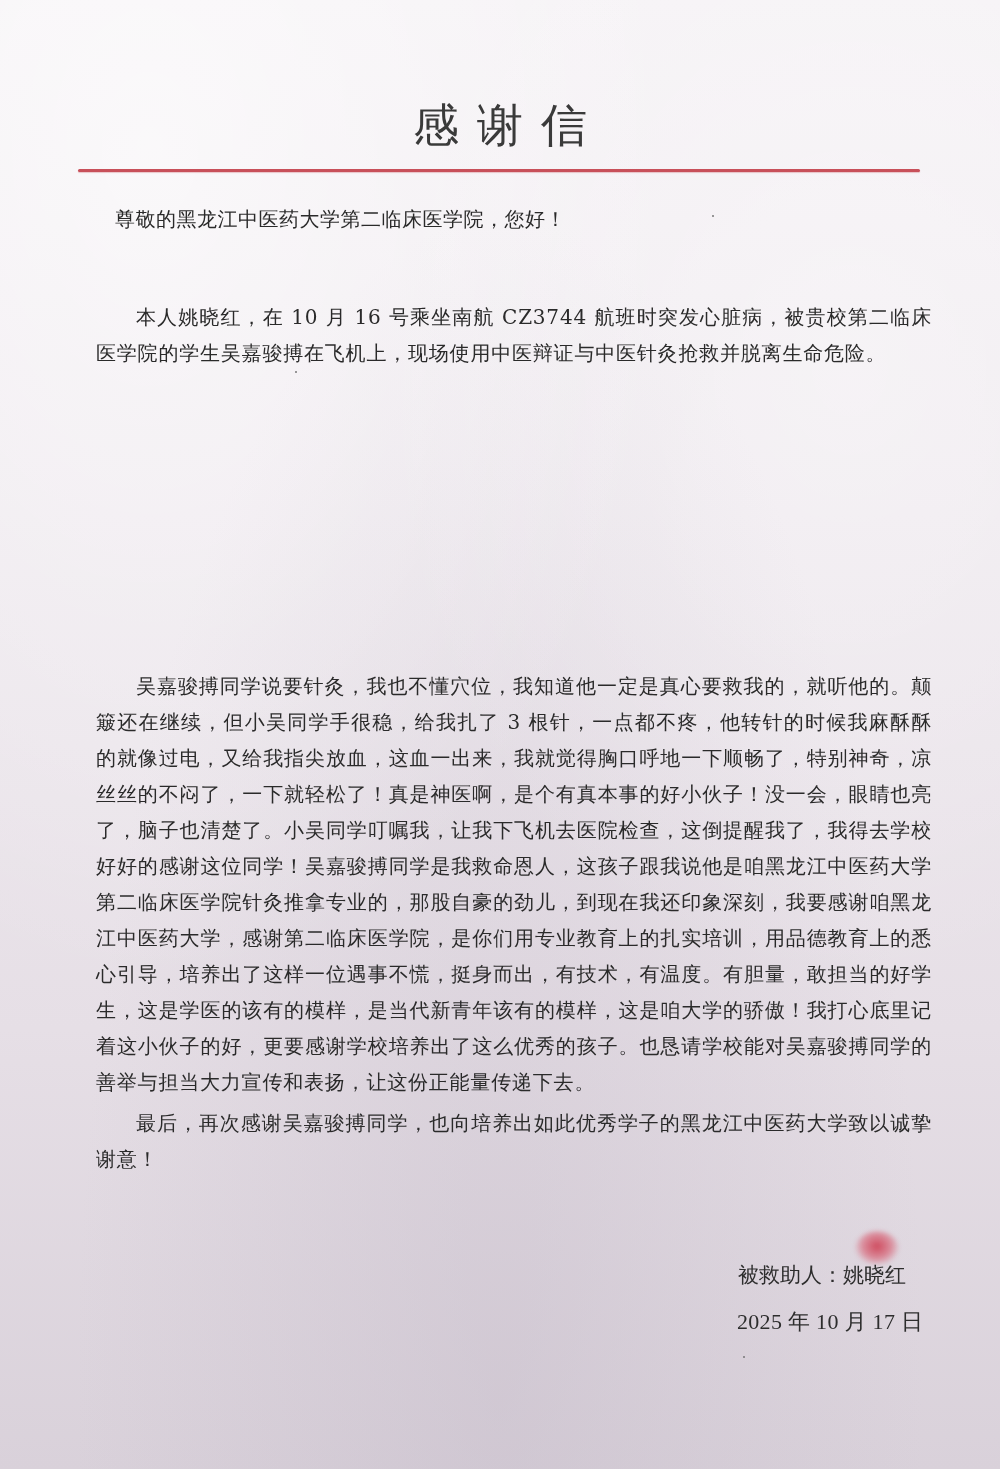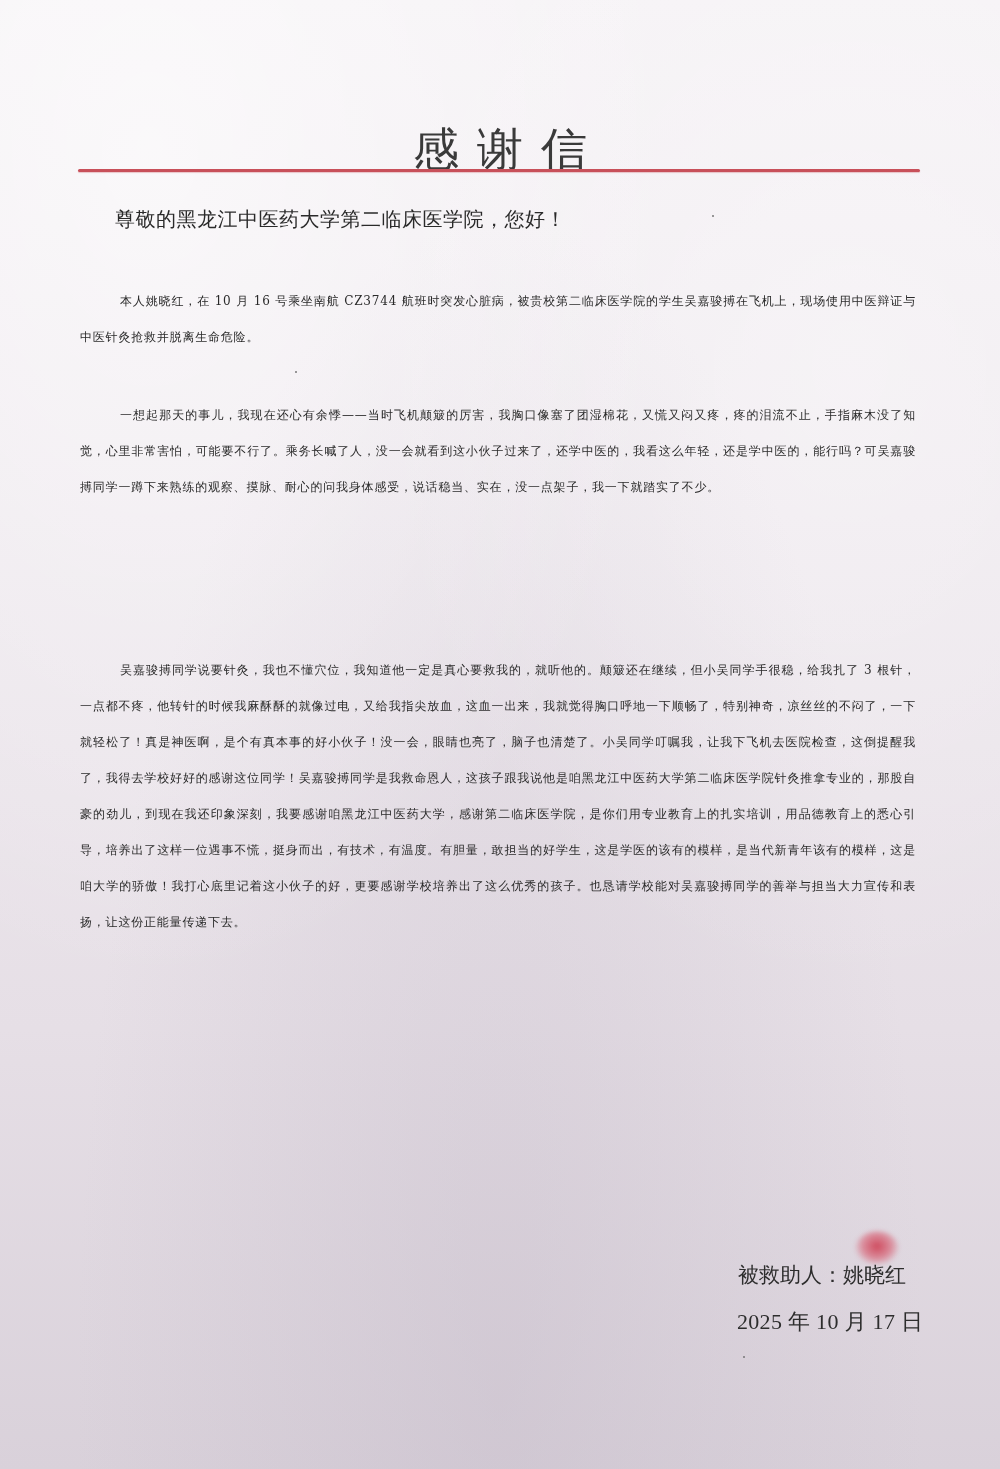--- a/index.html
+++ b/index.html
@@ -30,21 +30,20 @@
       left: 0;
       width: 1000px;
       top: 95px;
       text-align: center;
       font-family: "DejaVu Sans", "Liberation Sans", sans-serif;
       font-size: 46px;
       font-weight: 300;
       letter-spacing: 18px;
       color: #3a3a3a;
       text-indent: 18px;
-      margin-top: 24px;
     }
     .red-rule {
       position: absolute;
       left: 78px;
       top: 169px;
       width: 842px;
       height: 3px;
       background: #c8505a;
       box-shadow: 0 1px 1px rgba(200,80,90,0.3);
       border-radius: 2px;
@@ -54,26 +53,26 @@
       left: 80px;
       top: 206px;
       font-size: 20px;
       letter-spacing: 0.5px;
       margin-left: 35px;
     }
     .para {
       position: absolute;
       left: 80px;
       width: 836px;
-      font-size: 12px;
+      font-size: 20px;
       line-height: 36px;
       text-indent: 40px;
       text-align: justify;
       letter-spacing: 0.8px;
-      margin: 0;
+      margin: 16px;
     }
     .p1 { top: 283px; }
     .p2 { top: 397px; }
     .p3 { top: 652px; }
     .p4 { top: 1089px; }
     .signature {
       position: absolute;
       left: 738px;
       top: 1261px;
       font-size: 21px;
@@ -117,22 +116,22 @@
 
 <div class="page">
 
   <div class="title">感谢信</div>
 
   <div class="red-rule"></div>
 
   <div class="salutation">尊敬的黑龙江中医药大学第二临床医学院，您好！</div>
 
   <p class="para p1">本人姚晓红，在 10 月 16 号乘坐南航 CZ3744 航班时突发心脏病，被贵校第二临床医学院的学生吴嘉骏搏在飞机上，现场使用中医辩证与中医针灸抢救并脱离生命危险。</p>
-  <p class="para p2">一想起那天的事儿，我现在还心有余悸——当时飞机颠簸的厉害，我胸口像塞了团湿棉花，又慌又闷又疼，疼的泪流不止，手指麻木没了知觉，心里非常害怕，可能要不行了。乘务长喊了人，没一会就看到这小伙子过来了，还学中医的，我看这么年轻，还是学中医的，能行吗？可吴嘉骏搏同学一蹲下来熟练的观察、摸脉、耐心的问我身体感受，说话稳当、实在，没一点架子，我一下就踏实了不少。</p>
   <p class="para p3">吴嘉骏搏同学说要针灸，我也不懂穴位，我知道他一定是真心要救我的，就听他的。颠簸还在继续，但小吴同学手很稳，给我扎了 3 根针，一点都不疼，他转针的时候我麻酥酥的就像过电，又给我指尖放血，这血一出来，我就觉得胸口呼地一下顺畅了，特别神奇，凉丝丝的不闷了，一下就轻松了！真是神医啊，是个有真本事的好小伙子！没一会，眼睛也亮了，脑子也清楚了。小吴同学叮嘱我，让我下飞机去医院检查，这倒提醒我了，我得去学校好好的感谢这位同学！吴嘉骏搏同学是我救命恩人，这孩子跟我说他是咱黑龙江中医药大学第二临床医学院针灸推拿专业的，那股自豪的劲儿，到现在我还印象深刻，我要感谢咱黑龙江中医药大学，感谢第二临床医学院，是你们用专业教育上的扎实培训，用品德教育上的悉心引导，培养出了这样一位遇事不慌，挺身而出，有技术，有温度。有胆量，敢担当的好学生，这是学医的该有的模样，是当代新青年该有的模样，这是咱大学的骄傲！我打心底里记着这小伙子的好，更要感谢学校培养出了这么优秀的孩子。也恳请学校能对吴嘉骏搏同学的善举与担当大力宣传和表扬，让这份正能量传递下去。</p>
+  <p class="para p4">最后，再次感谢吴嘉骏搏同学，也向培养出如此优秀学子的黑龙江中医药大学致以诚挚谢意！</p>
 
   <div class="signature">
     <span>被救助人：</span><span class="sig-name-wrap"><span class="seal-blot"></span><span class="sig-name">姚晓红</span></span>
   </div>
 
   <div class="date">2025 年 10 月 17 日</div>
 
   <span class="speck" style="left:712px; top:215px;"></span>
   <span class="speck" style="left:295px; top:371px;"></span>
   <span class="speck" style="left:743px; top:1356px;"></span>

